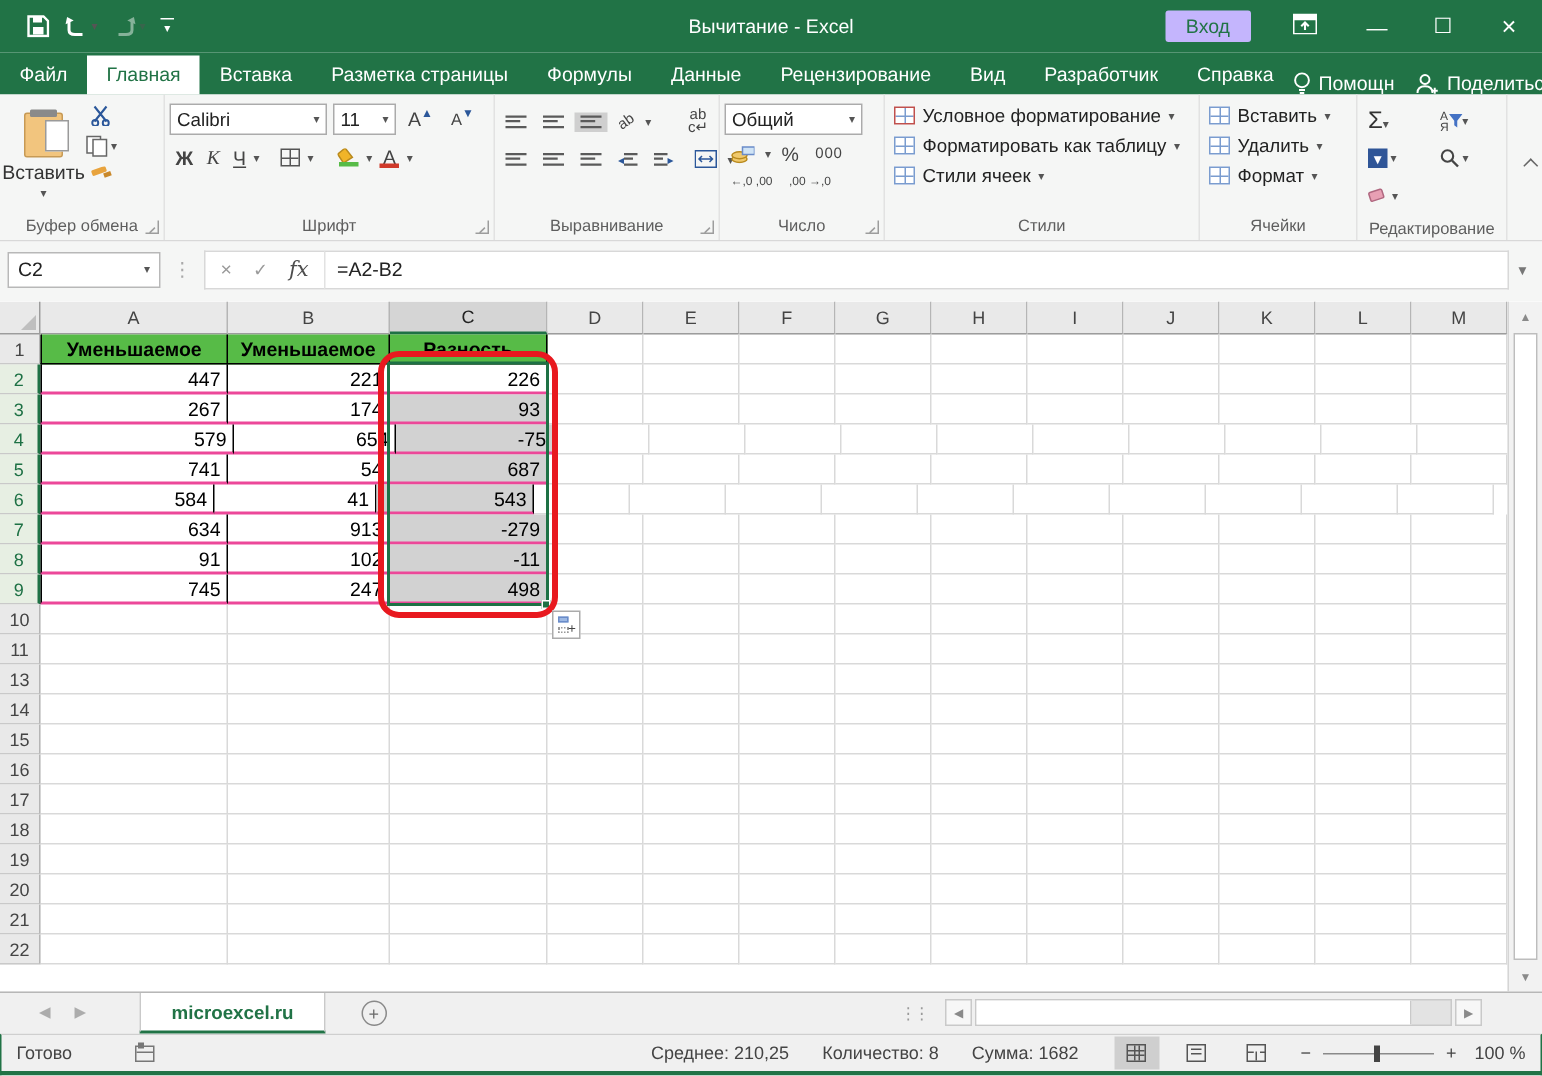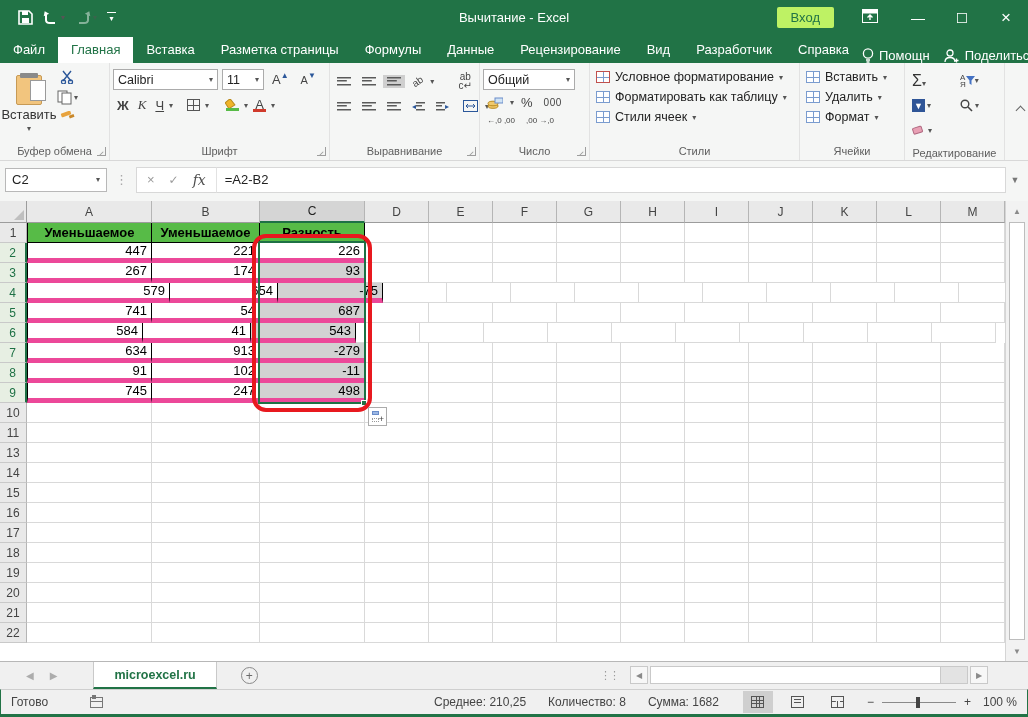--- a/index.html
+++ b/index.html
@@ -8,21 +8,21 @@
   .app { width:1028px; height:717px; display:flex; flex-direction:column; }
 
   
   .titlebar { height:35px; background:#217346; color:#fff; display:flex; align-items:center; position:relative; flex:0 0 auto; }
   .qat { display:flex; align-items:center; gap:10px; padding-left:18px; }
   .qat-btn { display:flex; align-items:center; gap:2px; color:#fff; cursor:default; }
   .qat-btn.dim { opacity:.45; }
   .qat .dd { font-size:8px; }
   .tb-title { position:absolute; left:0; right:0; text-align:center; font-size:13px; pointer-events:none; }
   .tb-right { margin-left:auto; display:flex; align-items:center; height:100%; }
-  .login-btn { background:#bef264; color:#217346; font-size:13px; padding:3px 14px; border-radius:2px; margin-right:28px; }
+  .login-btn { background:#c4b5fd; color:#217346; font-size:13px; padding:3px 14px; border-radius:2px; margin-right:28px; }
   .winbtn { width:44px; height:100%; display:flex; align-items:center; justify-content:center; font-size:14px; color:#fff; }
   .ribbon-disp { margin-right:18px; }
 
   
   .tabrow { height:28px; background:#217346; display:flex; align-items:flex-end; flex:0 0 auto; }
   .rtab { color:#fff; font-size:13px; padding:5px 13px 6px; white-space:nowrap; }
   .rtab.active { background:#fff; color:#217346; }
   .tabrow-right { margin-left:auto; display:flex; align-items:center; gap:14px; padding-right:12px; color:#fff; }
   .tabrow-right .item { display:flex; align-items:center; gap:5px; font-size:13px; white-space:nowrap; }
 
@@ -75,21 +75,21 @@
   .corner { width:27px; flex:0 0 auto; background:#E9E9E9; border-right:1px solid #9C9C9C; border-bottom:1px solid #9C9C9C; position:relative; }
   .corner:after { content:""; position:absolute; right:2px; bottom:2px; border-style:solid; border-width:0 0 10px 10px; border-color:transparent transparent #BFBFBF transparent; }
   .colhdr { flex:0 0 auto; background:#E9E9E9; border-right:1px solid #B5B5B5; border-bottom:1px solid #9C9C9C; color:#444; font-size:12px; display:flex; align-items:center; justify-content:center; height:22px; }
   .colhdr.sel { background:#D5D5D5; border-bottom:2px solid #1E7145; color:#222; }
   .grow { display:flex; height:20px; }
   .rowhdr { width:27px; flex:0 0 auto; background:#E9E9E9; border-right:1px solid #B5B5B5; border-bottom:1px solid #C9C9C9; color:#444; font-size:12px; display:flex; align-items:center; justify-content:center; }
   .rowhdr.sel { background:#E7EFE3; color:#1E7145; border-right:2px solid #1E7145; }
   .cell { flex:0 0 auto; border-right:1px solid #D9D9D9; border-bottom:1px solid #D9D9D9; font-size:13px; display:flex; align-items:center; }
   .cell.num { justify-content:flex-end; padding-right:4px; color:#000; }
   .cell.tblhead { background:#57BB47; font-weight:bold; color:#000; justify-content:center; border-right:1px solid #000; border-bottom:1px solid #000; }
-  .cell.tbl { border-right:1px solid #000; border-bottom:5px solid #ec4899; }
+  .cell.tbl { border-right:1px solid #000; border-bottom:2px solid #ec4899; }
   .cell.lft { border-left:1px solid #000; }
   .cell.gray { background:#D2D2D2; }
   .sel-outline { position:absolute; border:2px solid #1E7145; pointer-events:none; }
   .fill-handle { position:absolute; width:6px; height:6px; background:#1E7145; border:1px solid #fff; }
   .red-oval { position:absolute; border:4px solid #E8191F; border-radius:14px; pointer-events:none; }
   .autofill-btn { position:absolute; width:19px; height:19px; background:#fff; border:1px solid #ABABAB; display:flex; align-items:center; justify-content:center; }
   .af-ic { position:relative; width:11px; height:11px; }
   .af-ic .b1 { position:absolute; left:0; top:0; width:7px; height:4px; background:#9CB8E4; border:1px solid #6A8CC9; }
   .af-ic .b2 { position:absolute; left:0; bottom:0; width:7px; height:4px; border:1px dotted #999; }
   .af-ic .plus { position:absolute; right:-1px; bottom:-2px; color:#444; font-size:9px; line-height:9px; }
@@ -547,21 +547,21 @@
           <div class="cell" style="width: 64px;"></div>
           <div class="cell" style="width: 64px;"></div>
           <div class="cell" style="width: 64px;"></div>
           <div class="cell" style="width: 64px;"></div>
           <div class="cell" style="width: 64px;"></div>
           <div class="cell" style="width: 64px;"></div>
           <div class="cell" style="width: 64px;"></div>
         </div>
         <div class="grow">
           <div class="rowhdr sel">4</div>
-          <div class="cell tbl num lft" style="width: 143px;">579</div>
+          <div class="cell tbl num lft" style="width: 129px;">579</div>
           <div class="cell tbl num" style="width: 108px;">654</div>
           <div class="cell tbl num gray" style="width: 105px;">-75</div>
           <div class="cell" style="width: 64px;"></div>
           <div class="cell" style="width: 64px;"></div>
           <div class="cell" style="width: 64px;"></div>
           <div class="cell" style="width: 64px;"></div>
           <div class="cell" style="width: 64px;"></div>
           <div class="cell" style="width: 64px;"></div>
           <div class="cell" style="width: 64px;"></div>
           <div class="cell" style="width: 64px;"></div>

